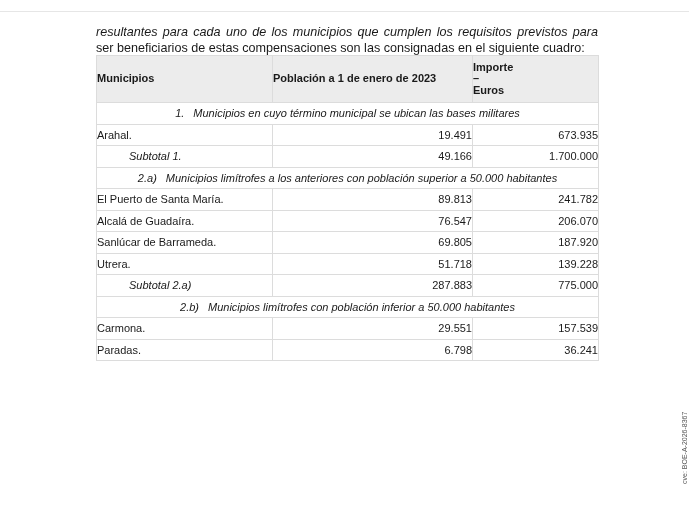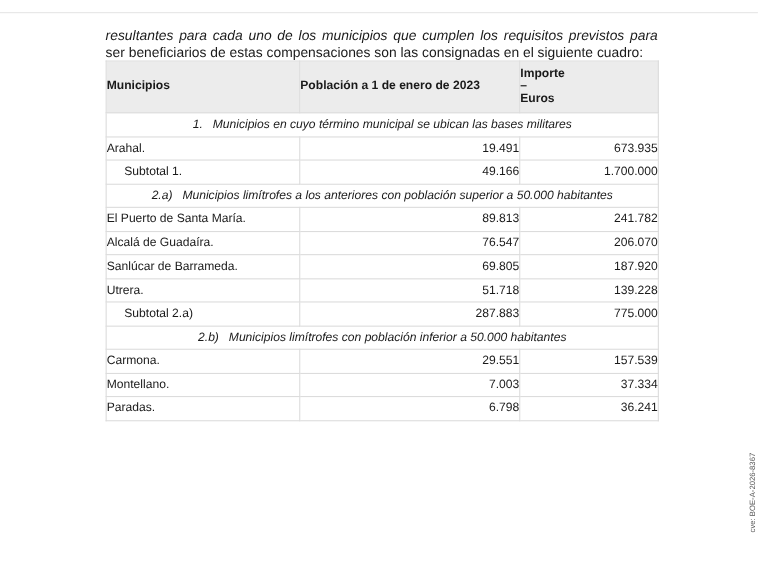--- a/index.html
+++ b/index.html
@@ -32,21 +32,21 @@
   }
   table.grid thead th {
     background: #ececec; font-weight: bold; font-size: 11px;
     text-align: left; height: 46px; line-height: 11.5px;
   }
   td.sec {
     text-align: center; font-style: italic; font-size: 11px;
   }
   td.sec .num { margin-right: 9px; }
   td.name { text-align: left; padding-left: 4px; }
-  td.name.sub { padding-left: 16px; }
+  td.name.sub { padding-left: 32px; font-style: italic; }
   td.pop { text-align: right; padding-right: 79px; }
   td.amt { text-align: right; padding-right: 37px; }
   .cve {
     position: absolute; left: 681px; top: 484px;
     transform-origin: 0 0; transform: rotate(-90deg);
     font-size: 7px; color: #555; white-space: nowrap;
   }
 </style>
 </head>
 <body>
@@ -128,25 +128,20 @@
       <td class="sec" colspan="3">
         <span class="num">2.b)</span><span>Municipios limítrofes con población inferior a 50.000 habitantes</span>
       </td>
     </tr>
     <tr>
       <td class="name">Carmona.</td>
       <td class="pop">29.551</td>
       <td class="amt">157.539</td>
     </tr>
     <tr>
-      <td class="name">Montellano.</td>
-      <td class="pop">7.003</td>
-      <td class="amt">37.334</td>
-    </tr>
-    <tr>
       <td class="name">Paradas.</td>
       <td class="pop">6.798</td>
       <td class="amt">36.241</td>
     </tr>
   </tbody>
 </table>
 
 <div class="cve">cve: BOE-A-2026-8367</div>
 
 </body></html>

